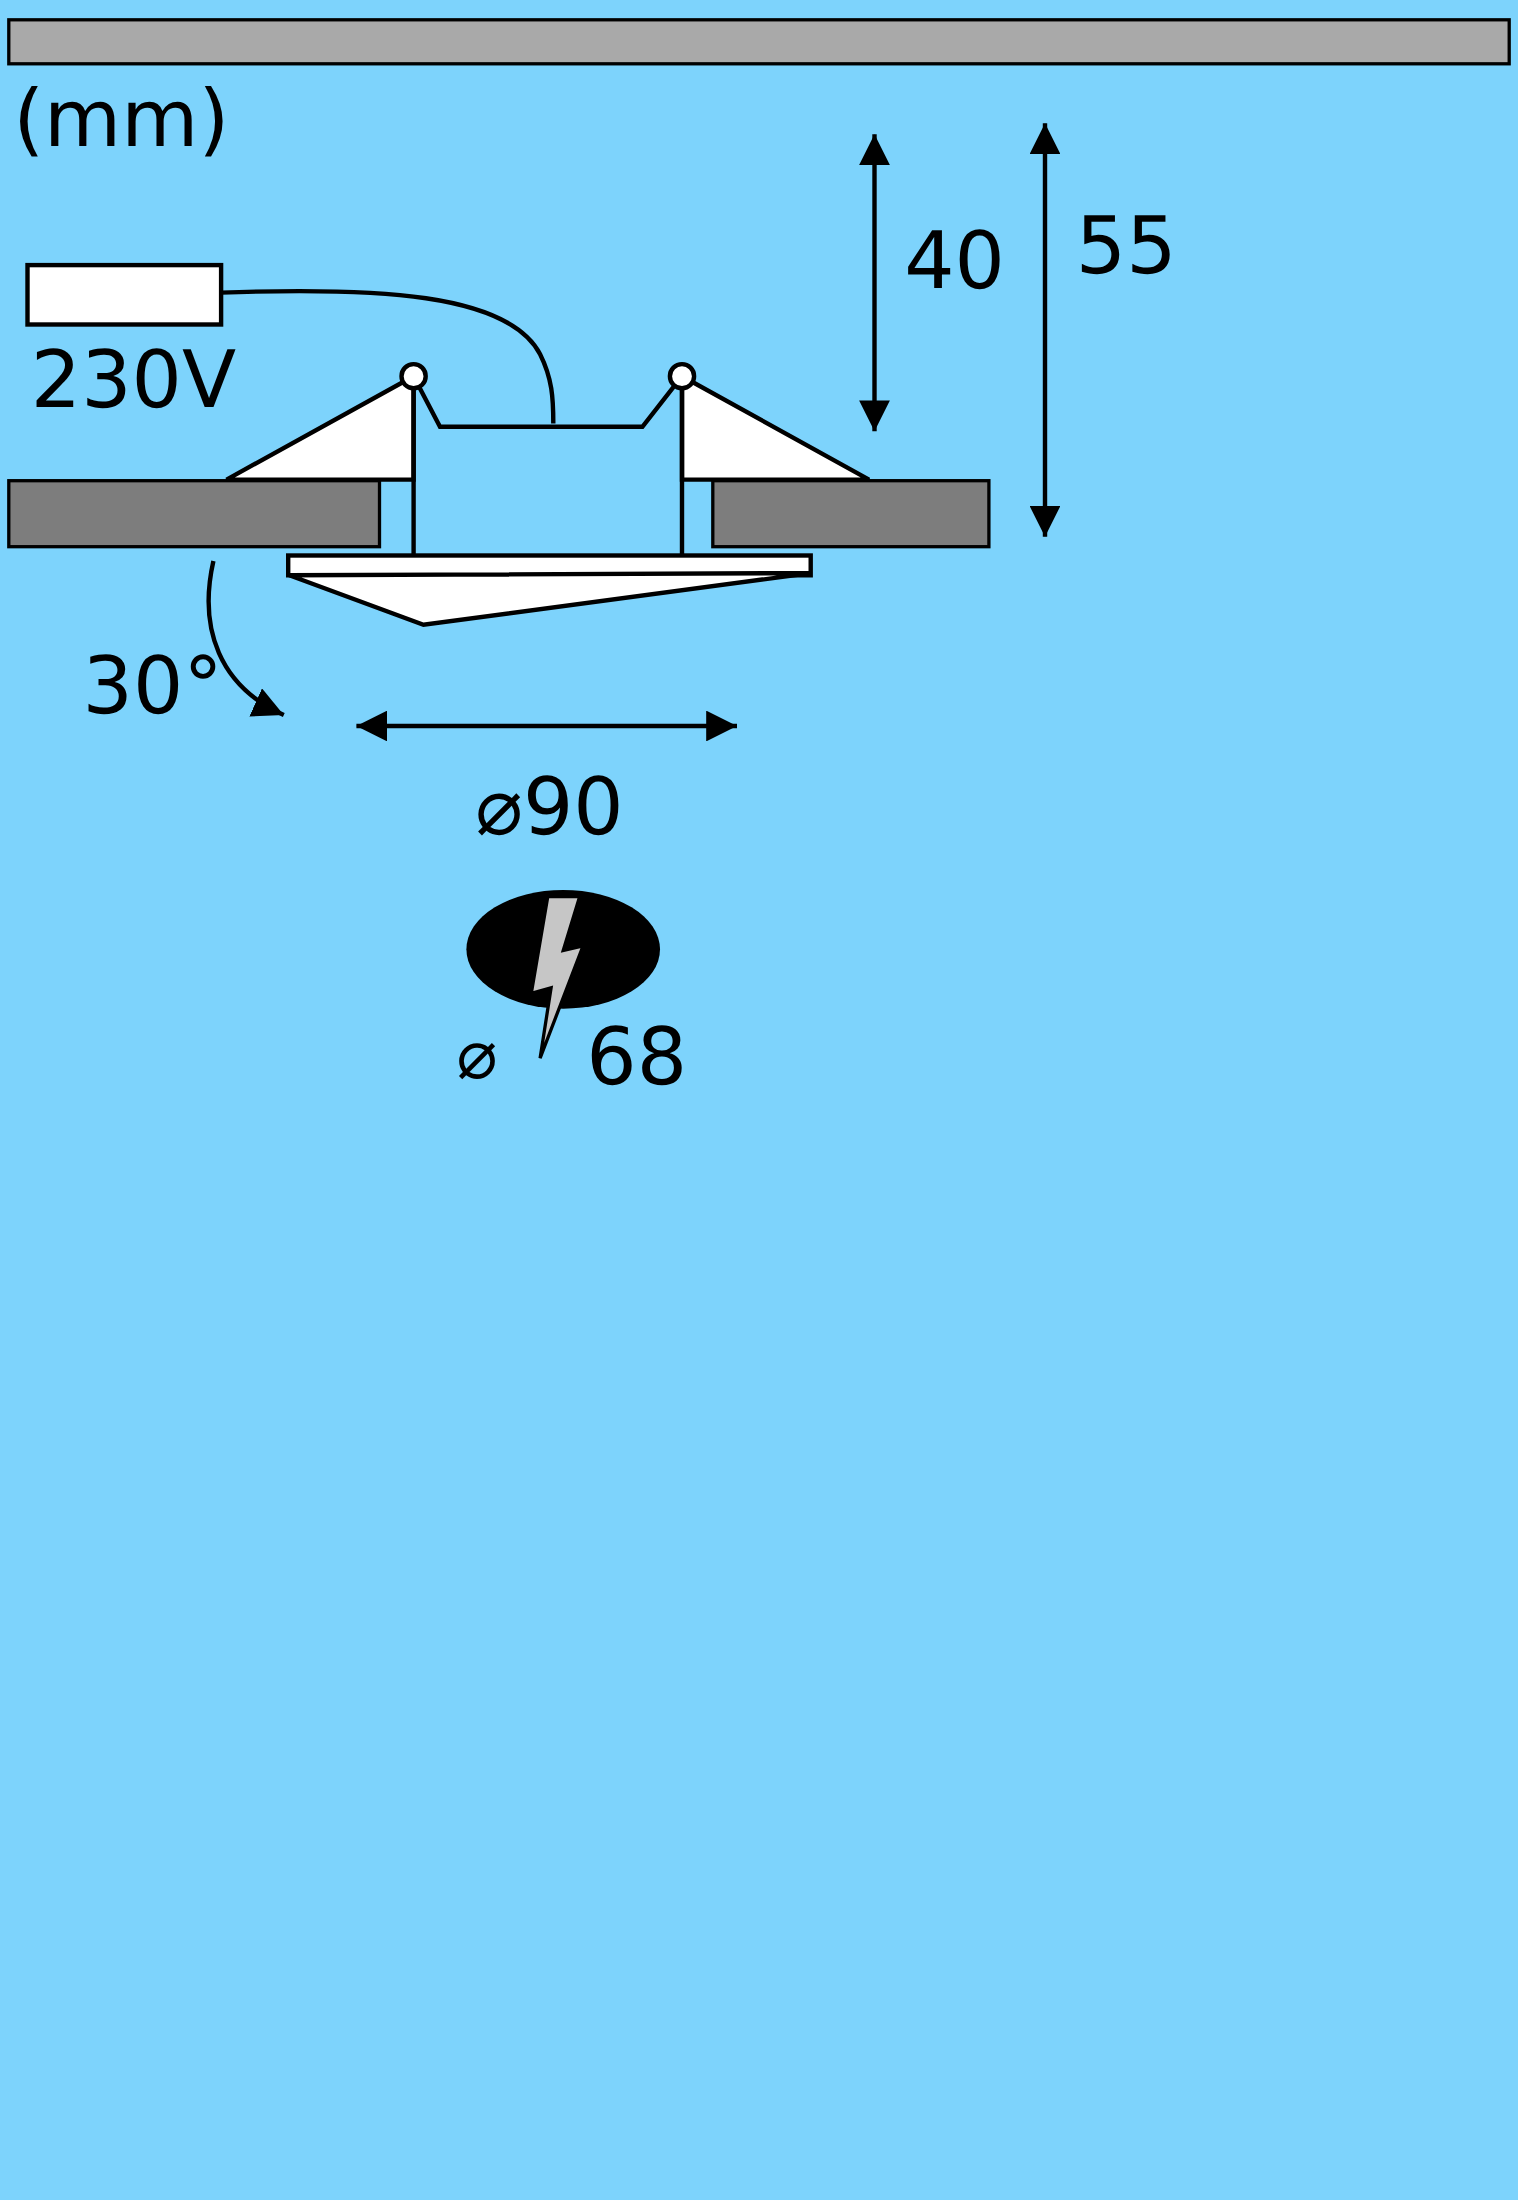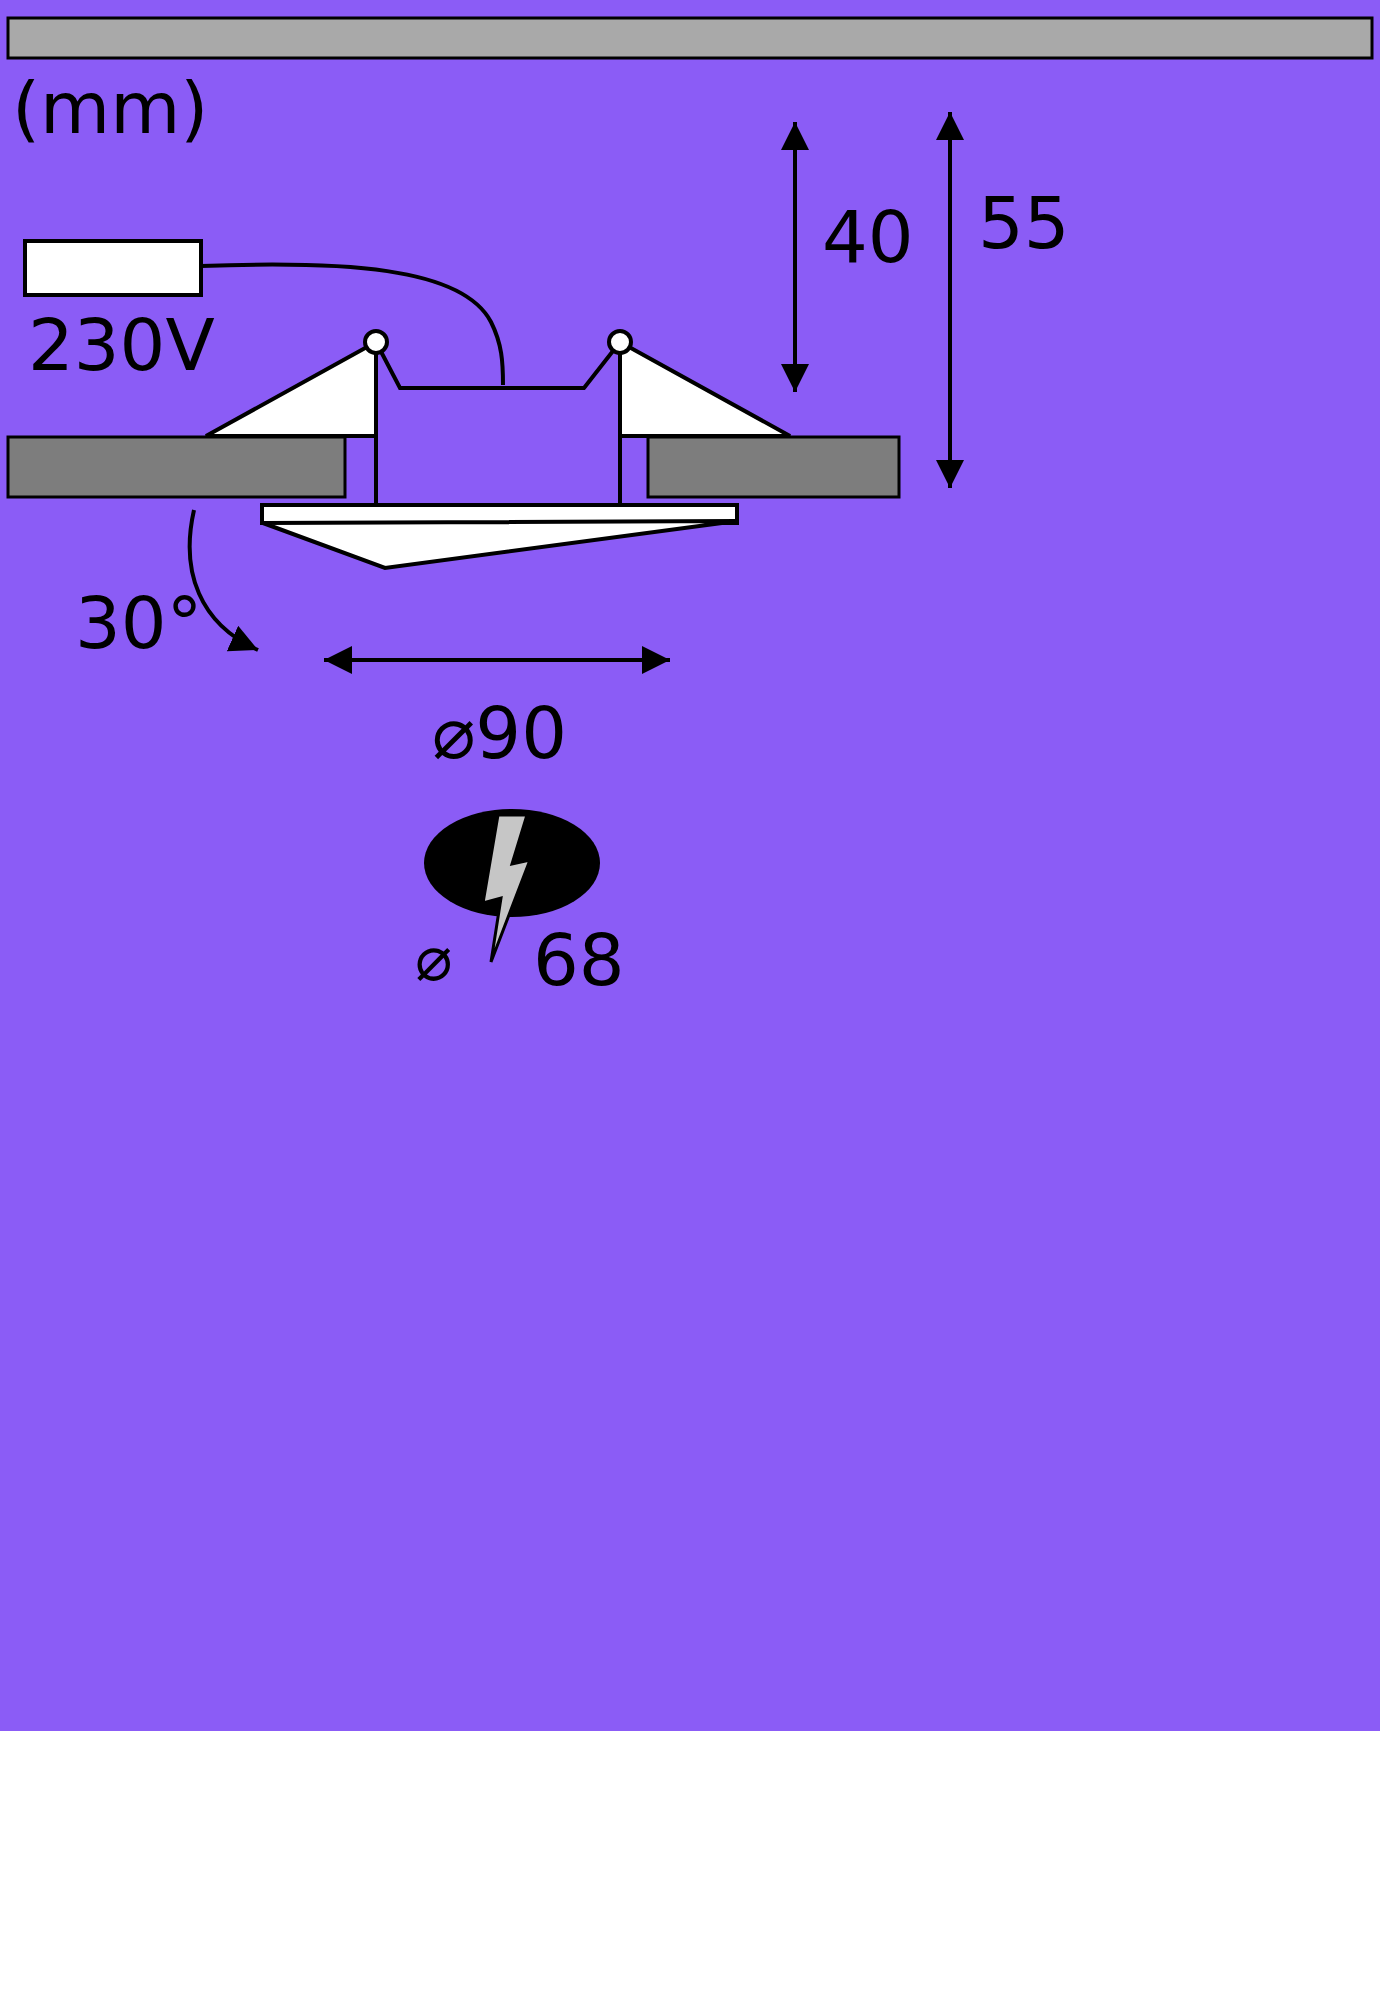--- a/index.html
+++ b/index.html
@@ -3,22 +3,22 @@
 <meta charset="utf-8">
 <style>
   html, body {
     margin: 0;
     padding: 0;
     background: #ffffff;
   }
   .stage {
     position: relative;
     width: 1380px;
-    height: 1731px;
-    background: #8b5cf6;
+    height: 2000px;
+    background: #7dd3fc;
     overflow: hidden;
   }
   svg text {
     font-family: "DejaVu Sans", "Liberation Sans", sans-serif;
     fill: #000000;
   }
   .t72 { font-size: 72px; }
   .t64 { font-size: 62px; }
   .outline {
     stroke: #000000;

